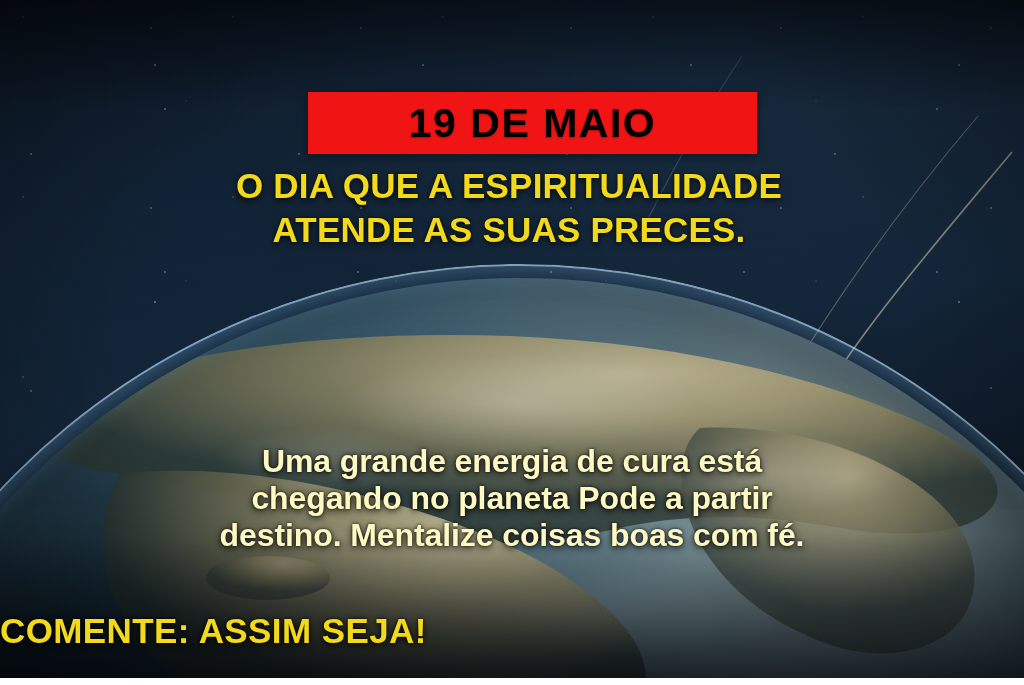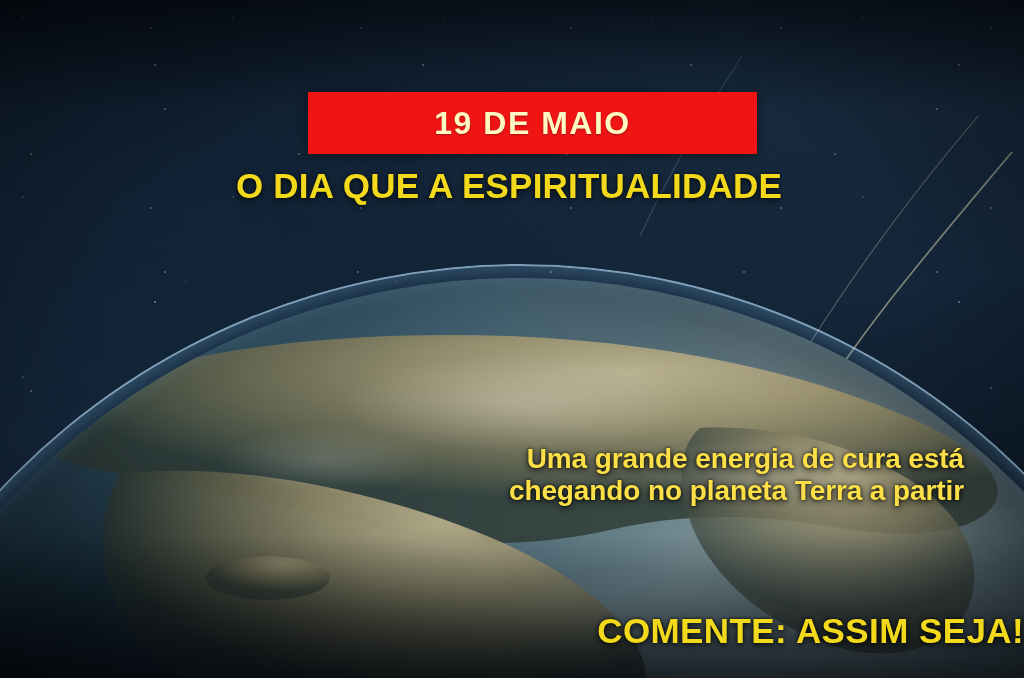--- a/index.html
+++ b/index.html
@@ -182,22 +182,22 @@
     top: 92px;
     width: 449px;
     height: 62px;
     background: #f01414;
     display: flex;
     align-items: center;
     justify-content: center;
     box-shadow: 0 2px 10px rgba(0,0,0,0.45);
   }
   .date-banner-text {
-    color: #fef9c3;
-    font-size: 32px;
+    color: #000000;
+    font-size: 41px;
     font-weight: bold;
     letter-spacing: 1.5px;
     line-height: 1;
     white-space: nowrap;
     text-shadow: 0 1px 2px rgba(0,0,0,0.30);
   }
 
   .headline {
     position: absolute;
     left: 0;
@@ -211,36 +211,36 @@
     letter-spacing: 0.2px;
     text-shadow: 0 2px 6px rgba(0,0,0,0.72), 0 0 2px rgba(0,0,0,0.6);
   }
   .headline .hl-line { display: block; }
 
   .body-copy {
     position: absolute;
     left: 60px;
     right: 60px;
     top: 443px;
-    text-align: right;
-    color: #fde047;
-    font-size: 28px;
+    text-align: center;
+    color: #fef9c3;
+    font-size: 32px;
     font-weight: bold;
     line-height: 1.16;
     letter-spacing: -0.1px;
     text-shadow: 0 2px 7px rgba(0,0,0,0.85), 0 0 3px rgba(0,0,0,0.75);
   }
   .body-copy .bc-line { display: block; }
 
   .cta {
     position: absolute;
     left: 0;
     right: 0;
     top: 612px;
-    text-align: right;
+    text-align: left;
     color: #f2d91c;
     font-size: 35px;
     font-weight: bold;
     letter-spacing: 0.4px;
     line-height: 1.1;
     text-shadow: 0 2px 7px rgba(0,0,0,0.85), 0 0 3px rgba(0,0,0,0.7);
   }
 
   .bottom-strip {
     position: absolute;
@@ -339,25 +339,27 @@
   <div class="vignette"></div>
 
   <div class="content">
 
     <div class="date-banner">
       <span class="date-banner-text">19 DE MAIO</span>
     </div>
 
     <div class="headline">
       <span class="hl-line">O DIA QUE A ESPIRITUALIDADE</span>
+      <span class="hl-line">ATENDE AS SUAS PRECES.</span>
     </div>
 
     <div class="body-copy">
       <span class="bc-line">Uma grande energia de cura está</span>
-      <span class="bc-line">chegando no planeta Terra a partir</span>
+      <span class="bc-line">chegando no planeta Pode a partir</span>
+      <span class="bc-line">destino. Mentalize coisas boas com fé.</span>
     </div>
 
     <div class="cta">COMENTE: ASSIM SEJA!</div>
 
   </div>
 
   <div class="bottom-strip"></div>
 
 </div>
 

